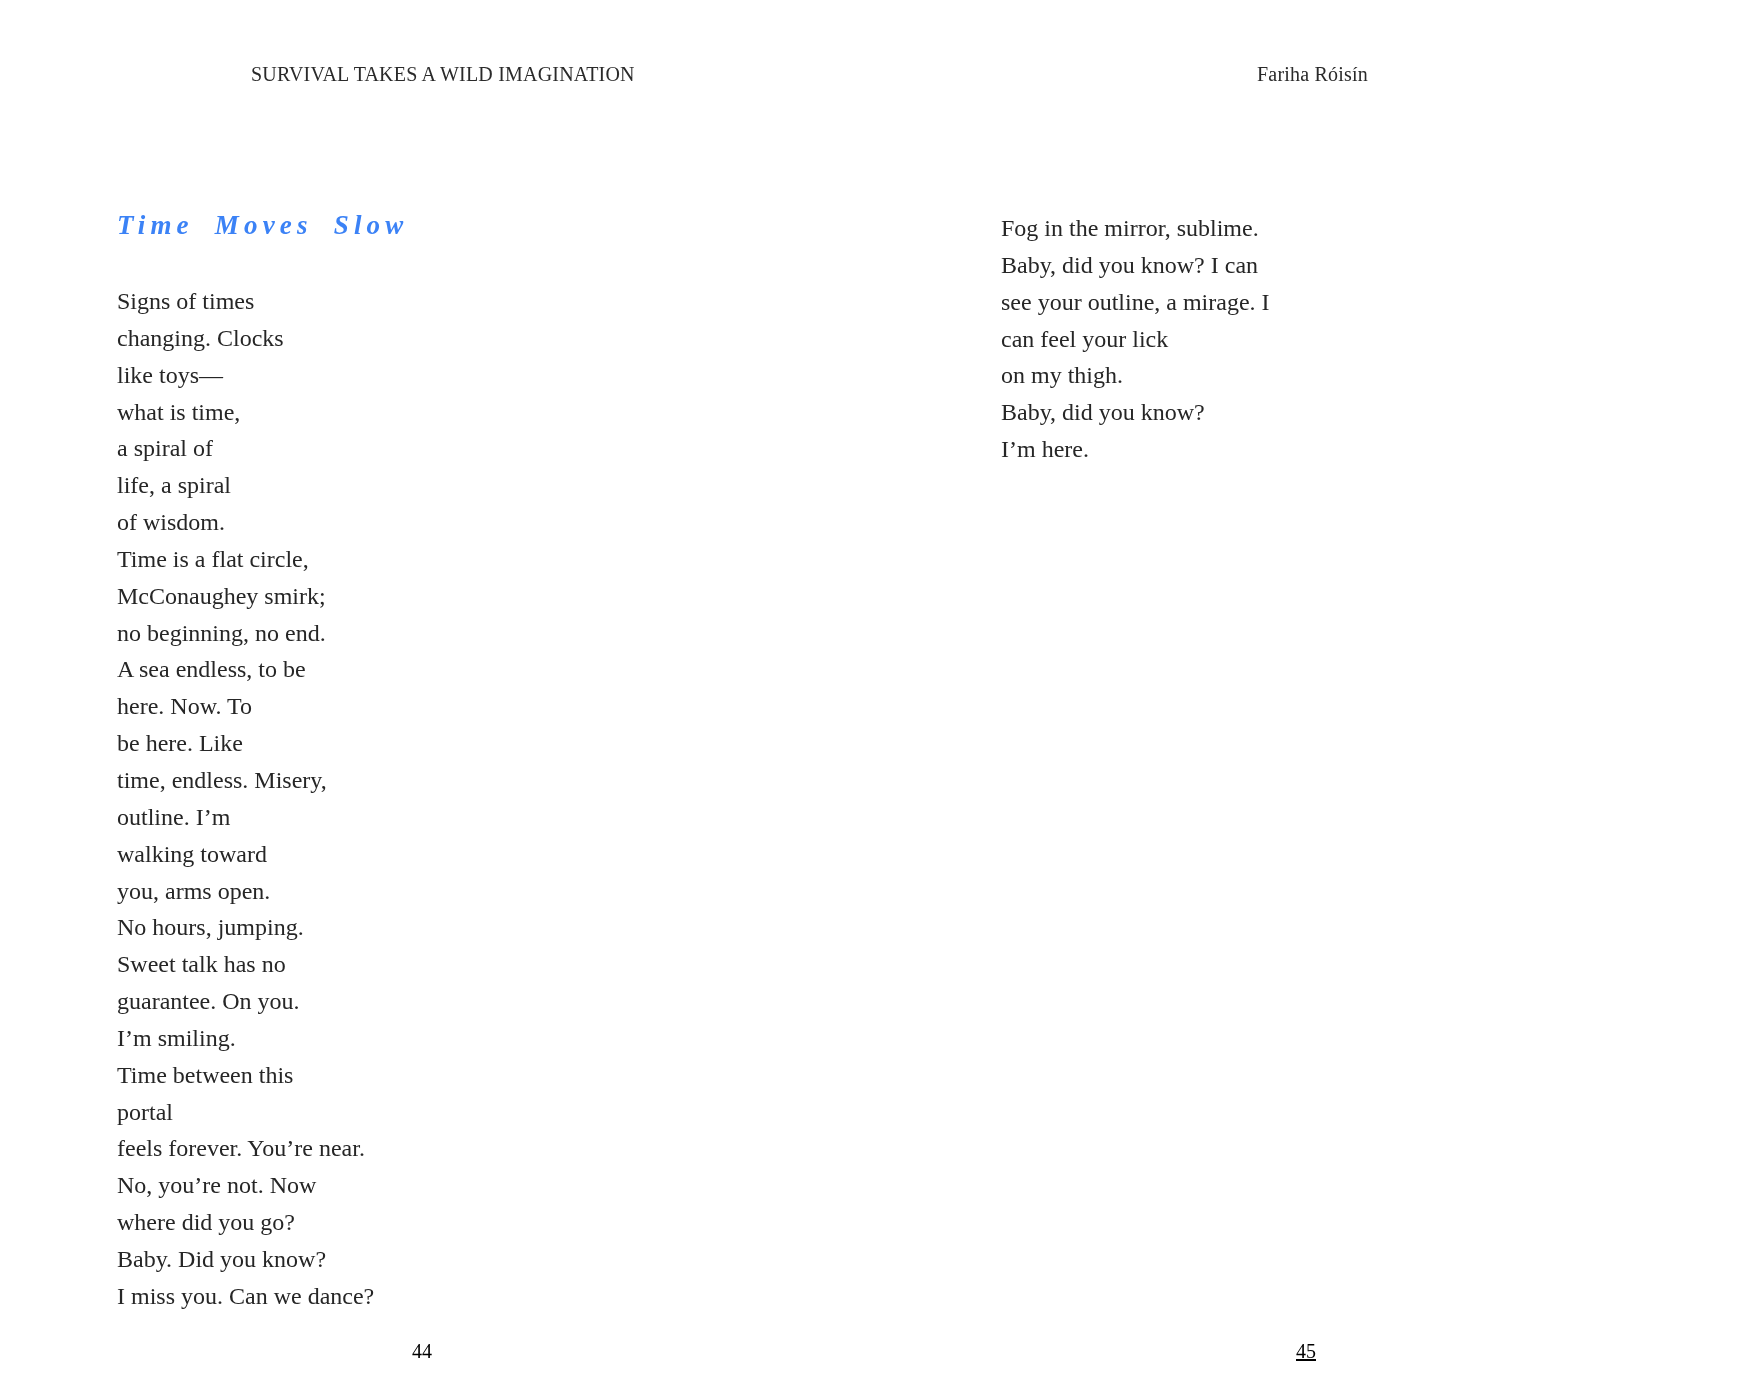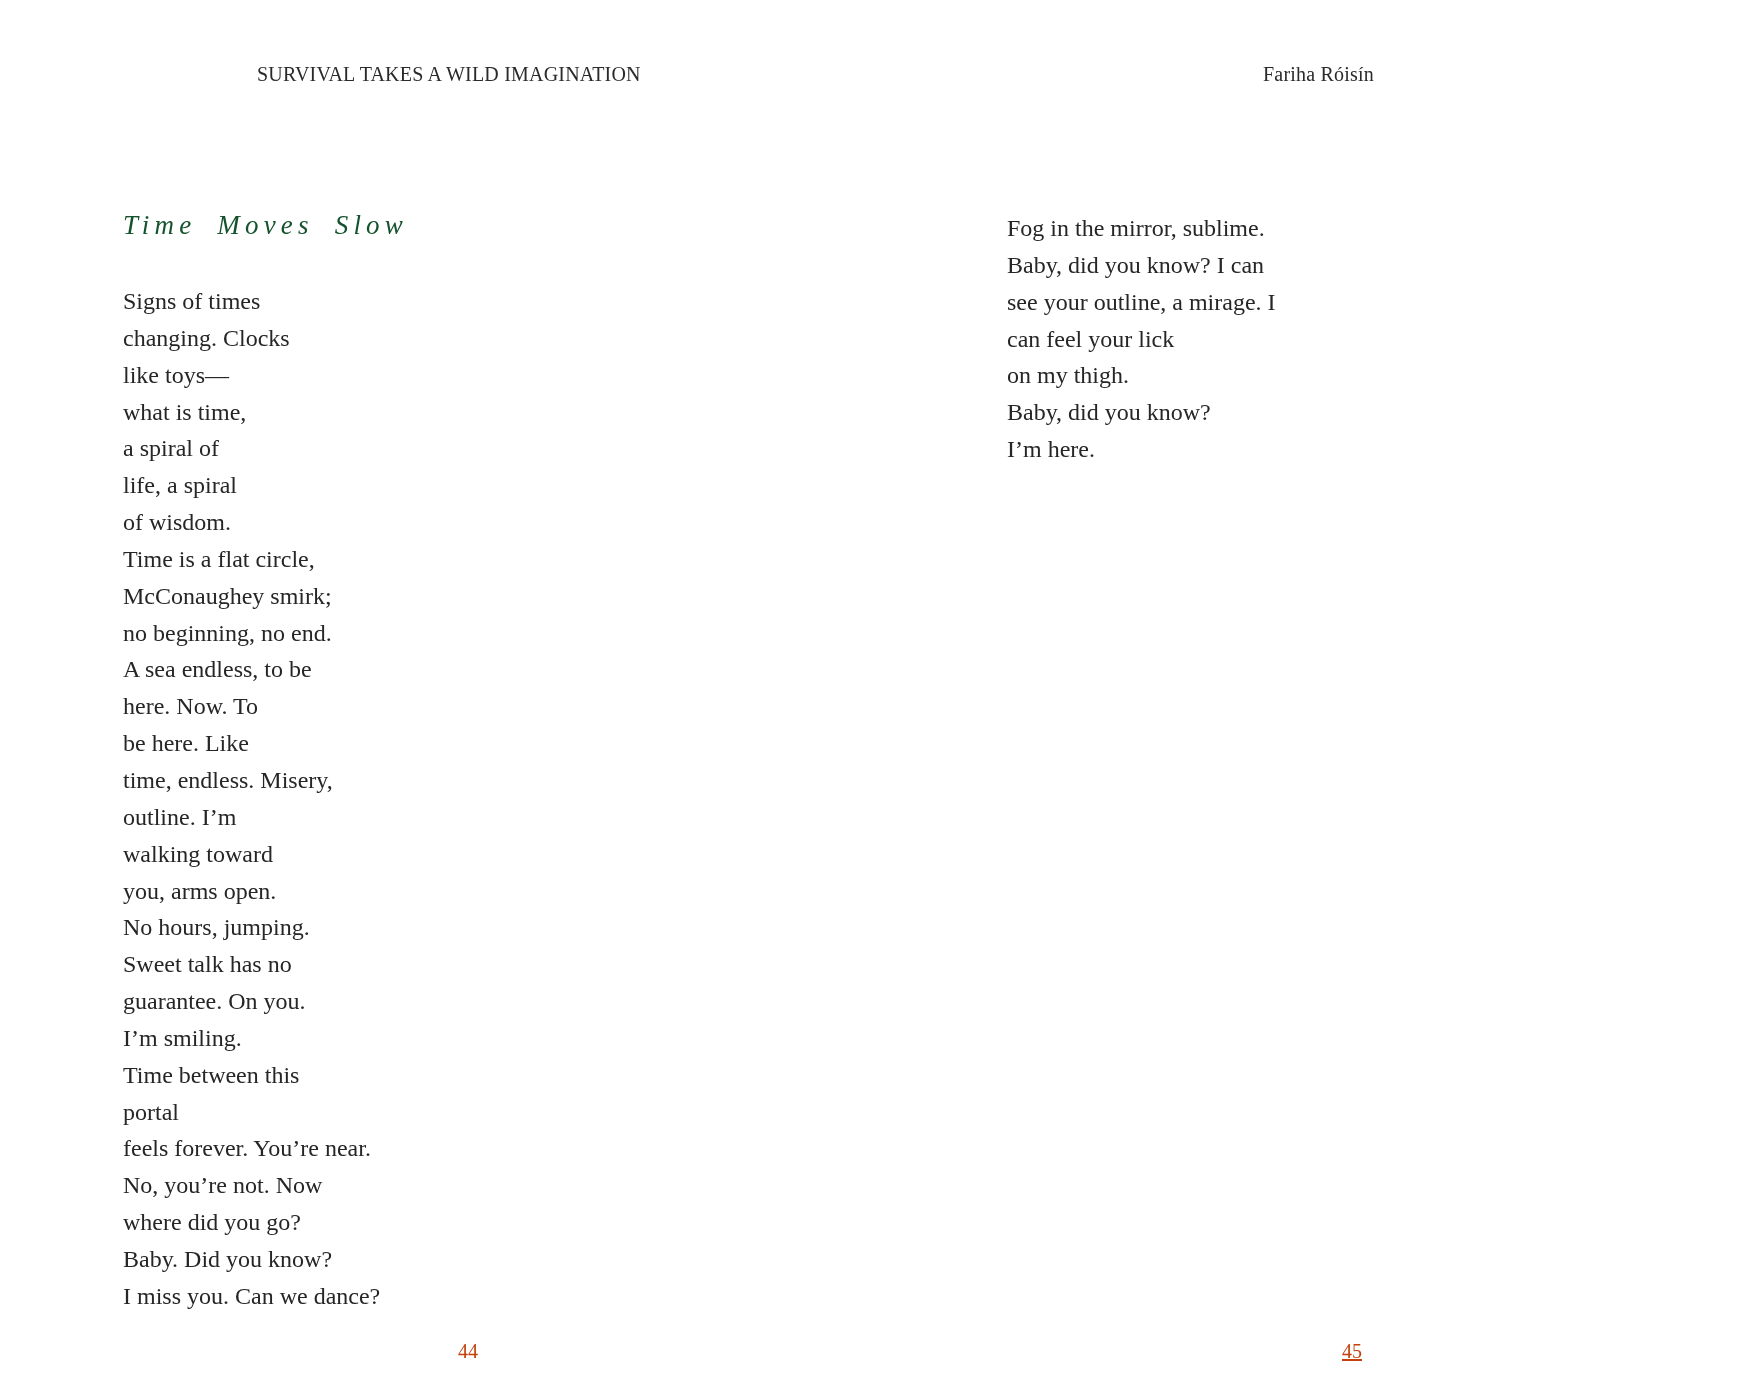--- a/index.html
+++ b/index.html
@@ -10,21 +10,21 @@
     body {
       width: 1747px;
       height: 1396px;
       position: relative;
       overflow: hidden;
       font-family: "Liberation Serif", "DejaVu Serif", serif;
       color: #222222;
     }
     .spread {
       position: absolute;
-      left: 6px; top: 0;
+      left: 0; top: 0;
       width: 1585px;
       height: 1396px;
     }
     .page {
       position: absolute;
       top: 0;
       height: 1396px;
     }
     .page-left { left: 0; width: 873px; }
     .page-right { left: 873px; width: 874px; }
@@ -45,25 +45,25 @@
     .running-head-right {
       left: 384px; 
     }
 
     .poem-title {
       position: absolute;
       left: 117px;
       top: 208px;
       font-size: 27px;
       line-height: 34px;
-      font-weight: normal;
+      font-weight: bold;
       font-style: italic;
       letter-spacing: 5.2px;
       word-spacing: 9px;
-      color: #14532d;
+      color: #3b82f6;
       white-space: nowrap;
     }
 
     .stanza {
       position: absolute;
       margin: 0;
       padding: 0;
       list-style: none;
     }
     .stanza-left {
@@ -81,23 +81,23 @@
       height: 36.85px;
       color: #262626;
       white-space: nowrap;
     }
 
     .folio {
       position: absolute;
       top: 1339px;
       font-size: 20px;
       line-height: 24px;
-      color: #c2410c;
+      color: #000000;
       width: 60px;
-      text-align: right;
+      text-align: left;
     }
     .folio-left { left: 412px; }
     .folio-right { left: 423px; text-decoration: underline; } 
   </style>
 </head>
 <body>
 
 <div class="spread">
 
   <div class="page page-left">

